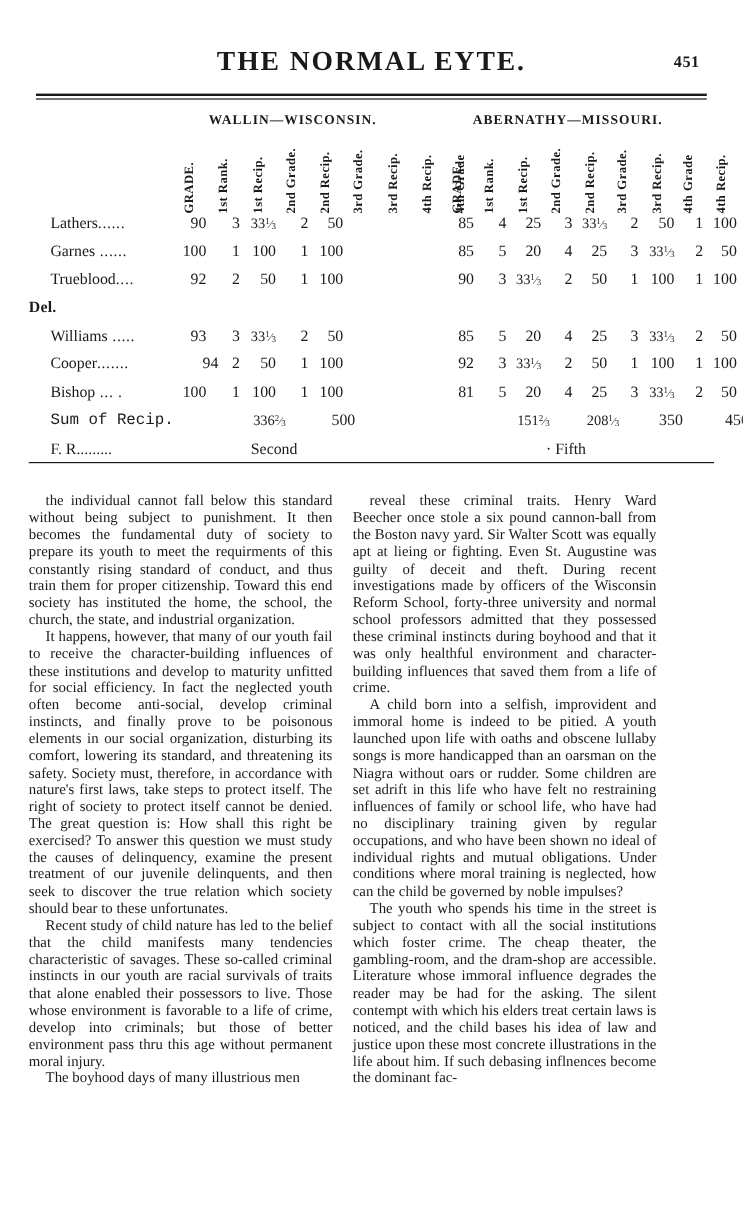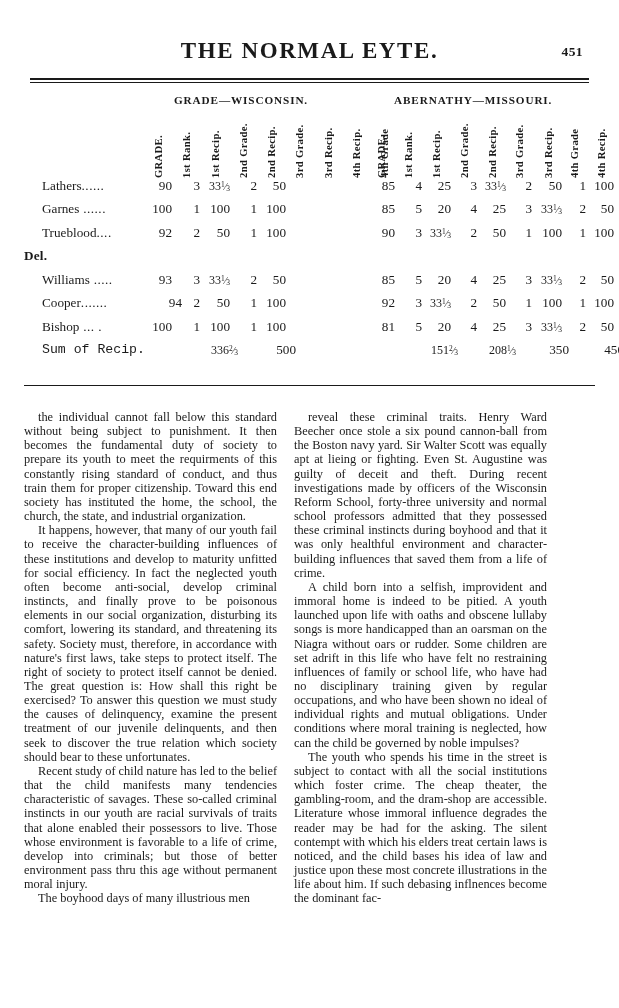--- a/index.html
+++ b/index.html
@@ -173,21 +173,21 @@
 <div class="page">
 
   <div class="runhead">
     <div class="runhead-title">THE NORMAL EYTE.</div>
     <div class="runhead-folio">451</div>
   </div>
   <div class="rule-double"></div>
 
   <div class="table-block">
     <div class="tbl-captions">
-      <div class="tbl-caption left">GRADE—WISCONSIN.</div>
+      <div class="tbl-caption left">WALLIN—WISCONSIN.</div>
       <div class="tbl-caption right">ABERNATHY—MISSOURI.</div>
     </div>
 
     <div class="grid">
 
       <div class="headzone" id="headzone">
           <div class="vhead" style="left: 140px;">GRADE.</div>
           <div class="vhead" style="left: 168px;">1st Rank.</div>
           <div class="vhead" style="left: 197px;">1st Recip.</div>
           <div class="vhead" style="left: 225px;">2nd Grade.</div>
@@ -315,20 +315,25 @@
           </div>
           <div class="trow">
             <div class="name" style="left: 18px; font-family: Liberation Mono, monospace;">Sum of Recip.</div>
             <div class="cell " style="left: 174px; width: 40px;"><span class="frac">336<sup class="n">2</sup><span class="fbar">⁄</span><sub class="d">3</sub></span></div>
             <div class="cell " style="left: 232px; width: 40px;">500</div>
             <div class="cell " style="left: 394px; width: 40px;"><span class="frac">151<sup class="n">2</sup><span class="fbar">⁄</span><sub class="d">3</sub></span></div>
             <div class="cell " style="left: 452px; width: 40px;"><span class="frac">208<sup class="n">1</sup><span class="fbar">⁄</span><sub class="d">3</sub></span></div>
             <div class="cell " style="left: 505px; width: 40px;">350</div>
             <div class="cell " style="left: 560px; width: 40px;">450</div>
           </div>
+          <div class="trow">
+            <div class="name" style="left: 18px;">F. R.........</div>
+            <div class="label-fr" style="left: 185px;">Second</div>
+            <div class="label-fr" style="left: 431px;">·  Fifth</div>
+          </div>
         </div>
 
     </div>
   </div>
 
   <div class="rule-thin"></div>
 
   <div class="cols">
     <div class="col left" id="colLeft">
         <p>the individual cannot fall below this standard without being subject to punishment. It then becomes the fundamental duty of society to prepare its youth to meet the requirments of this constantly rising standard of conduct, and thus train them for proper citizenship. Toward this end society has instituted the home, the school, the church, the state, and industrial organization.</p>

